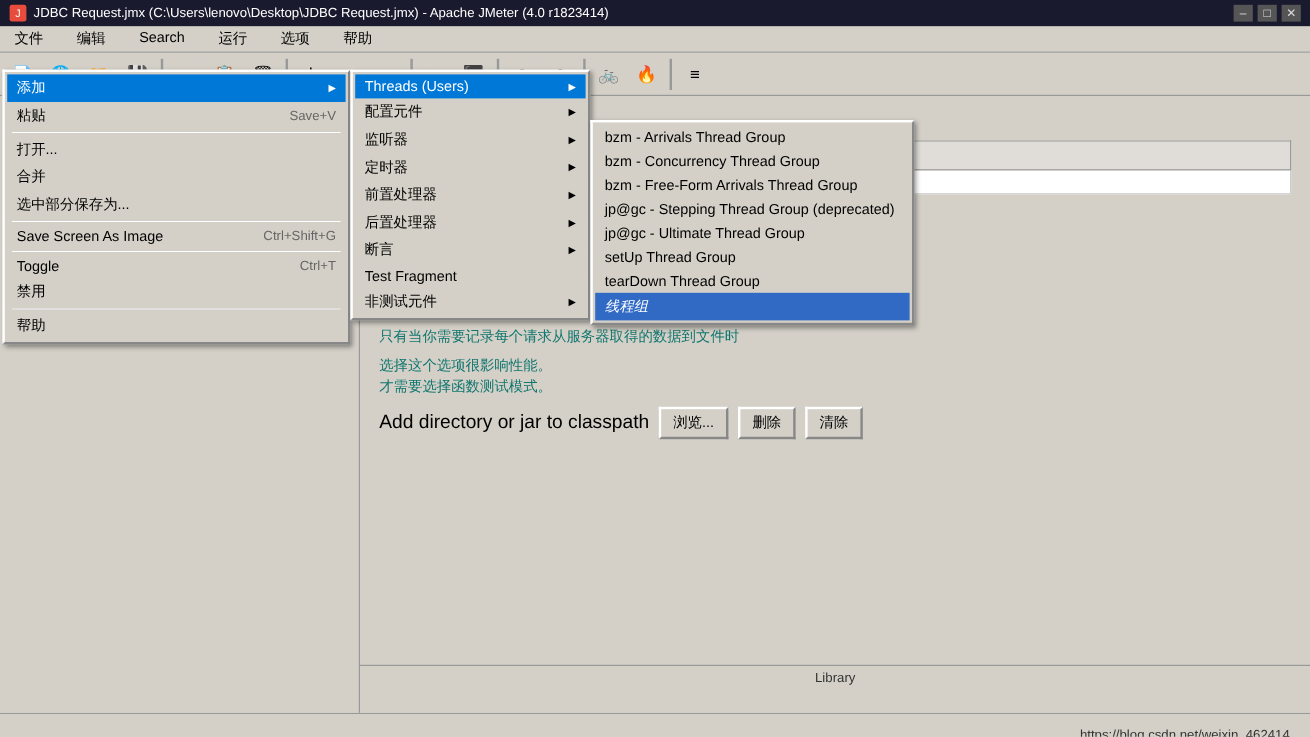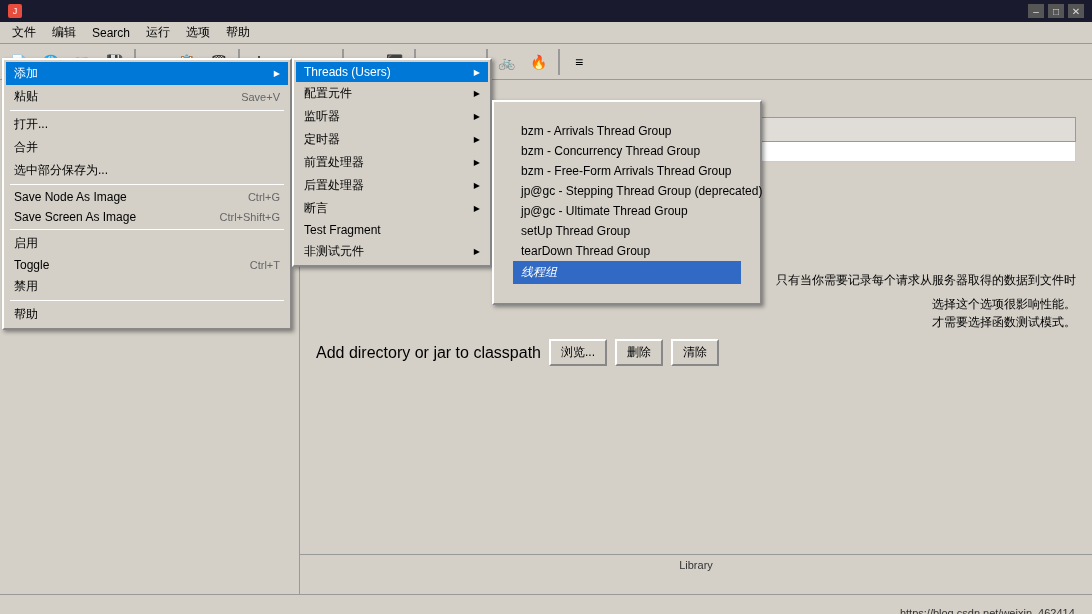--- a/index.html
+++ b/index.html
@@ -27,23 +27,24 @@
     .title-bar-left { display: flex; align-items: center; gap: 6px; }
     .title-bar-icon { width: 14px; height: 14px; background: #e74c3c; border-radius: 2px; font-size: 9px; color: #fff; display: flex; align-items: center; justify-content: center; }
     .title-bar-controls { display: flex; gap: 4px; }
     .title-bar-btn { width: 16px; height: 14px; background: #555; color: #ddd; font-size: 10px; display: flex; align-items: center; justify-content: center; cursor: pointer; }
 
     
     .menu-bar {
       background: #d4d0c8;
       height: 22px;
       display: flex;
-      align-items: center;
+      align-items: flex-start;
       padding: 0 4px;
       border-bottom: 1px solid #999;
+      gap: 12px;
     }
     .menu-item {
       padding: 2px 8px;
       cursor: pointer;
       font-size: 12px;
     }
 
     
     .toolbar {
       background: #d4d0c8;
@@ -138,21 +139,21 @@
     }
     .ctx-menu-3 {
       position: absolute;
       top: 100px;
       left: 492px;
       width: 270px;
       background: #d4d0c8;
       border: 2px solid;
       border-color: #fff #888 #888 #fff;
       box-shadow: 2px 2px 4px rgba(0,0,0,0.4);
-      padding: 19px;
+      padding: 2px;
       pointer-events: all;
     }
 
     .ctx-item {
       display: flex;
       align-items: center;
       justify-content: space-between;
       padding: 3px 8px;
       cursor: pointer;
       white-space: nowrap;
@@ -201,21 +202,21 @@
       font-size: 12px;
       cursor: pointer;
       white-space: nowrap;
     }
 
     
     .check-section { margin-top: 8px; }
     .check-row { display: flex; align-items: center; gap: 6px; margin: 6px 0; font-size: 12px; }
     .check-row input[type=checkbox] { width: 13px; height: 13px; }
 
-    .desc-text { font-size: 12px; color: #000000; margin: 6px 0; line-height: 1.5; text-align: right; }
+    .desc-text { font-size: 12px; color: #0f766e; margin: 6px 0; line-height: 1.5; }
 
     
     .classpath-section {
       margin-top: 8px;
       display: flex;
       align-items: center;
       gap: 8px;
     }
     .classpath-label { font-size: 16px; }
     .classpath-btn {
@@ -246,20 +247,21 @@
       font-size: 11px;
       color: #333;
     }
   </style>
 </head>
 <body>
 
 <div class="title-bar">
   <div class="title-bar-left">
     <div class="title-bar-icon">J</div>
+    <span>JDBC Request.jmx (C:\Users\lenovo\Desktop\JDBC Request.jmx) - Apache JMeter (4.0 r1823414)</span>
   </div>
   <div class="title-bar-controls">
     <div class="title-bar-btn">–</div>
     <div class="title-bar-btn">□</div>
     <div class="title-bar-btn">✕</div>
   </div>
 </div>
 
 <div class="menu-bar">
   <div class="menu-item">文件</div>
@@ -434,34 +436,25 @@
     </div>
     <div class="ctx-item">
       <span>合并</span>
     </div>
     <div class="ctx-item">
       <span>选中部分保存为...</span>
     </div>
     <div class="ctx-separator"></div>
     <div class="ctx-item">
       <span class="ctx-item-left">
-        <span>Save Node As Image</span>
-      </span>
-      <span class="ctx-item-right">Ctrl+G</span>
-    </div>
-    <div class="ctx-item">
-      <span class="ctx-item-left">
         <span>Save Screen As Image</span>
       </span>
       <span class="ctx-item-right">Ctrl+Shift+G</span>
     </div>
     <div class="ctx-separator"></div>
-    <div class="ctx-item">
-      <span>启用</span>
-    </div>
     <div class="ctx-item">
       <span class="ctx-item-left">
         <span>Toggle</span>
       </span>
       <span class="ctx-item-right">Ctrl+T</span>
     </div>
     <div class="ctx-item">
       <span>禁用</span>
     </div>
     <div class="ctx-separator"></div>

